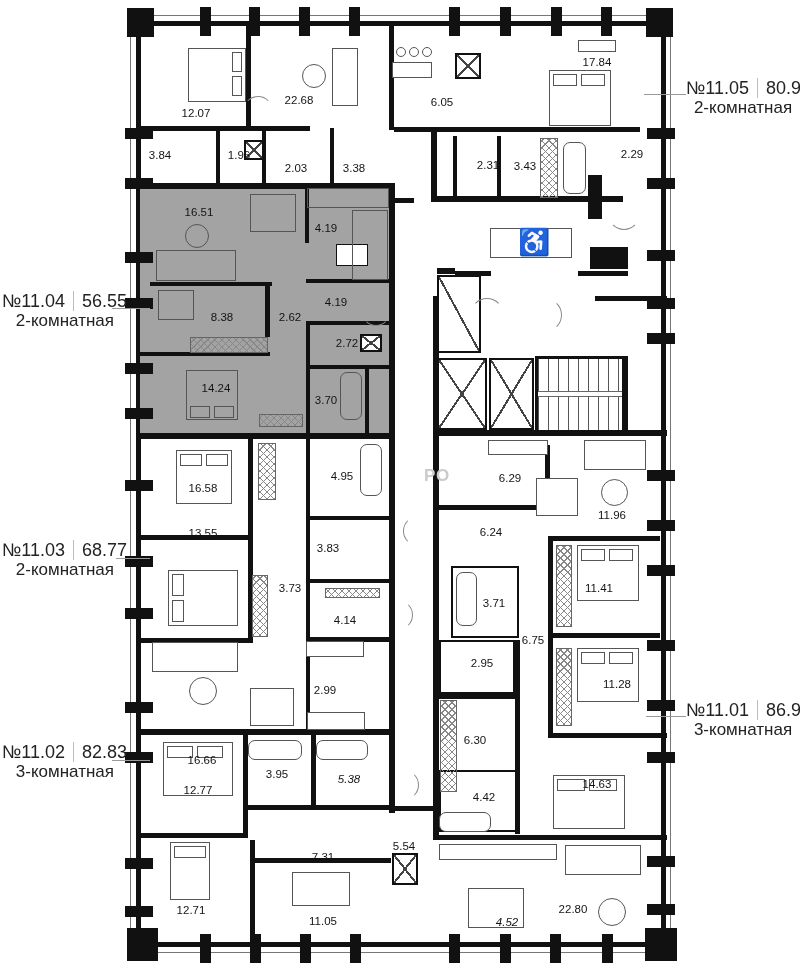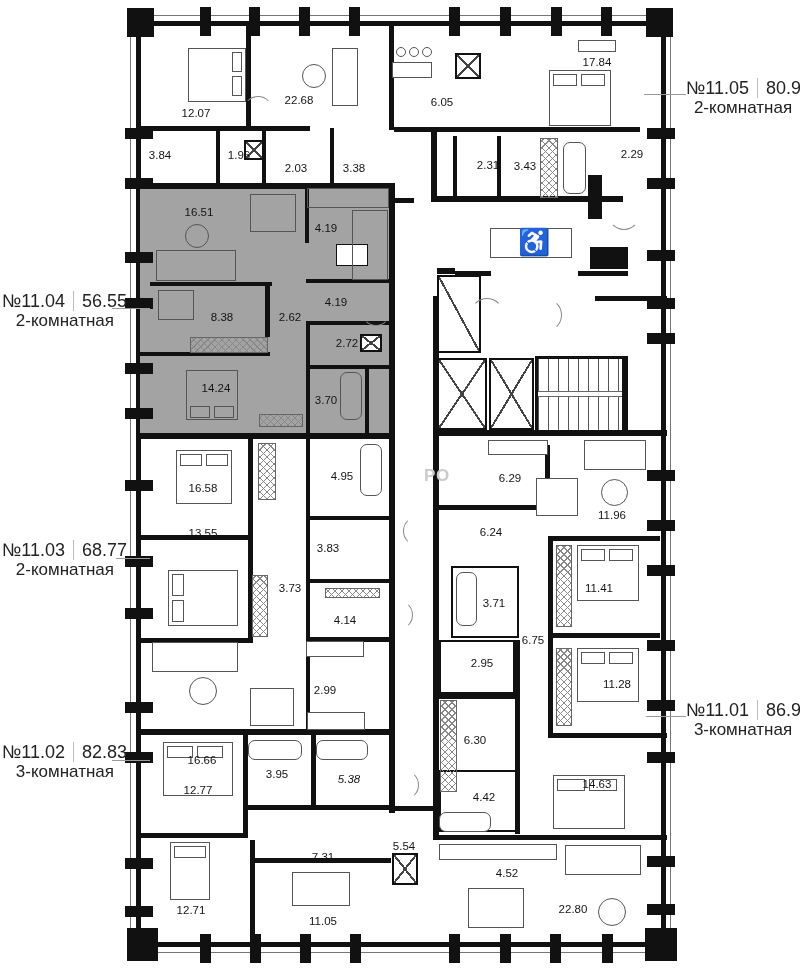--- a/index.html
+++ b/index.html
@@ -85,21 +85,21 @@
   <div class="rl" style="left:325px;top:690px;">2.99</div>
   <div class="rl" style="left:202px;top:720px;margin-top:40px;">16.66</div>
 
   <div class="rl" style="left:198px;top:790px;">12.77</div>
   <div class="rl" style="left:277px;top:774px;">3.95</div>
   <div class="rl" style="left:349px;top:779px;font-style:italic;">5.38</div>
   <div class="rl" style="left:323px;top:857px;">7.31</div>
   <div class="rl" style="left:191px;top:910px;">12.71</div>
   <div class="rl" style="left:323px;top:921px;">11.05</div>
   <div class="rl" style="left:404px;top:846px;">5.54</div>
-  <div class="rl" style="left:507px;top:873px;">4.52</div>
+  <div class="rl" style="left:507px;top:922px;font-style:italic;">4.52</div>
   <div class="rl" style="left:573px;top:909px;">22.80</div>
 
   <div class="rl" style="left:510px;top:478px;">6.29</div>
   <div class="rl" style="left:612px;top:515px;">11.96</div>
   <div class="rl" style="left:491px;top:532px;">6.24</div>
   <div class="rl" style="left:494px;top:603px;">3.71</div>
   <div class="rl" style="left:533px;top:640px;">6.75</div>
   <div class="rl" style="left:482px;top:663px;">2.95</div>
   <div class="rl" style="left:599px;top:588px;">11.41</div>
   <div class="rl" style="left:617px;top:684px;">11.28</div>

